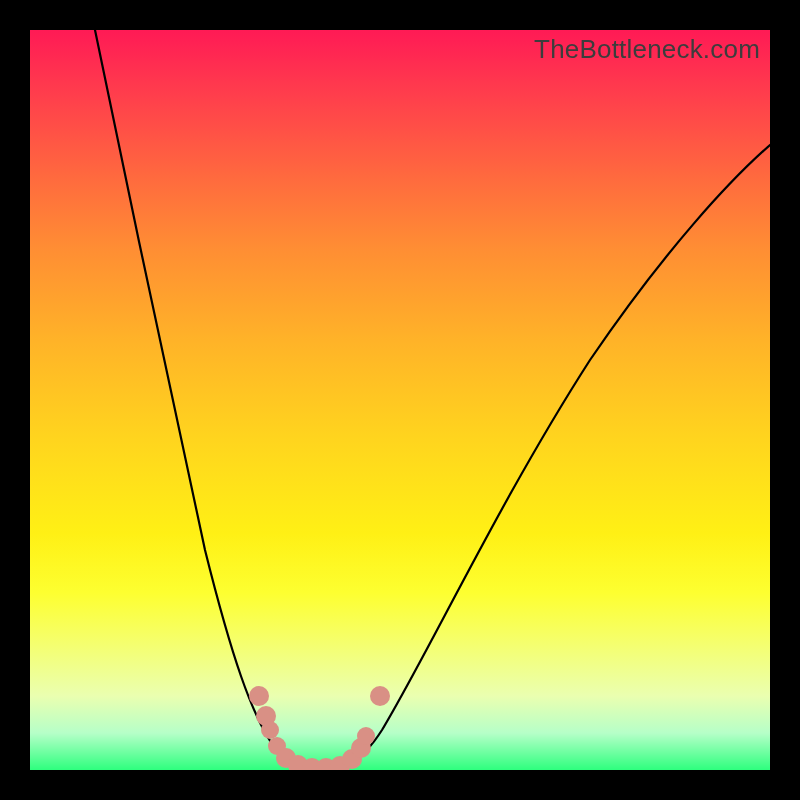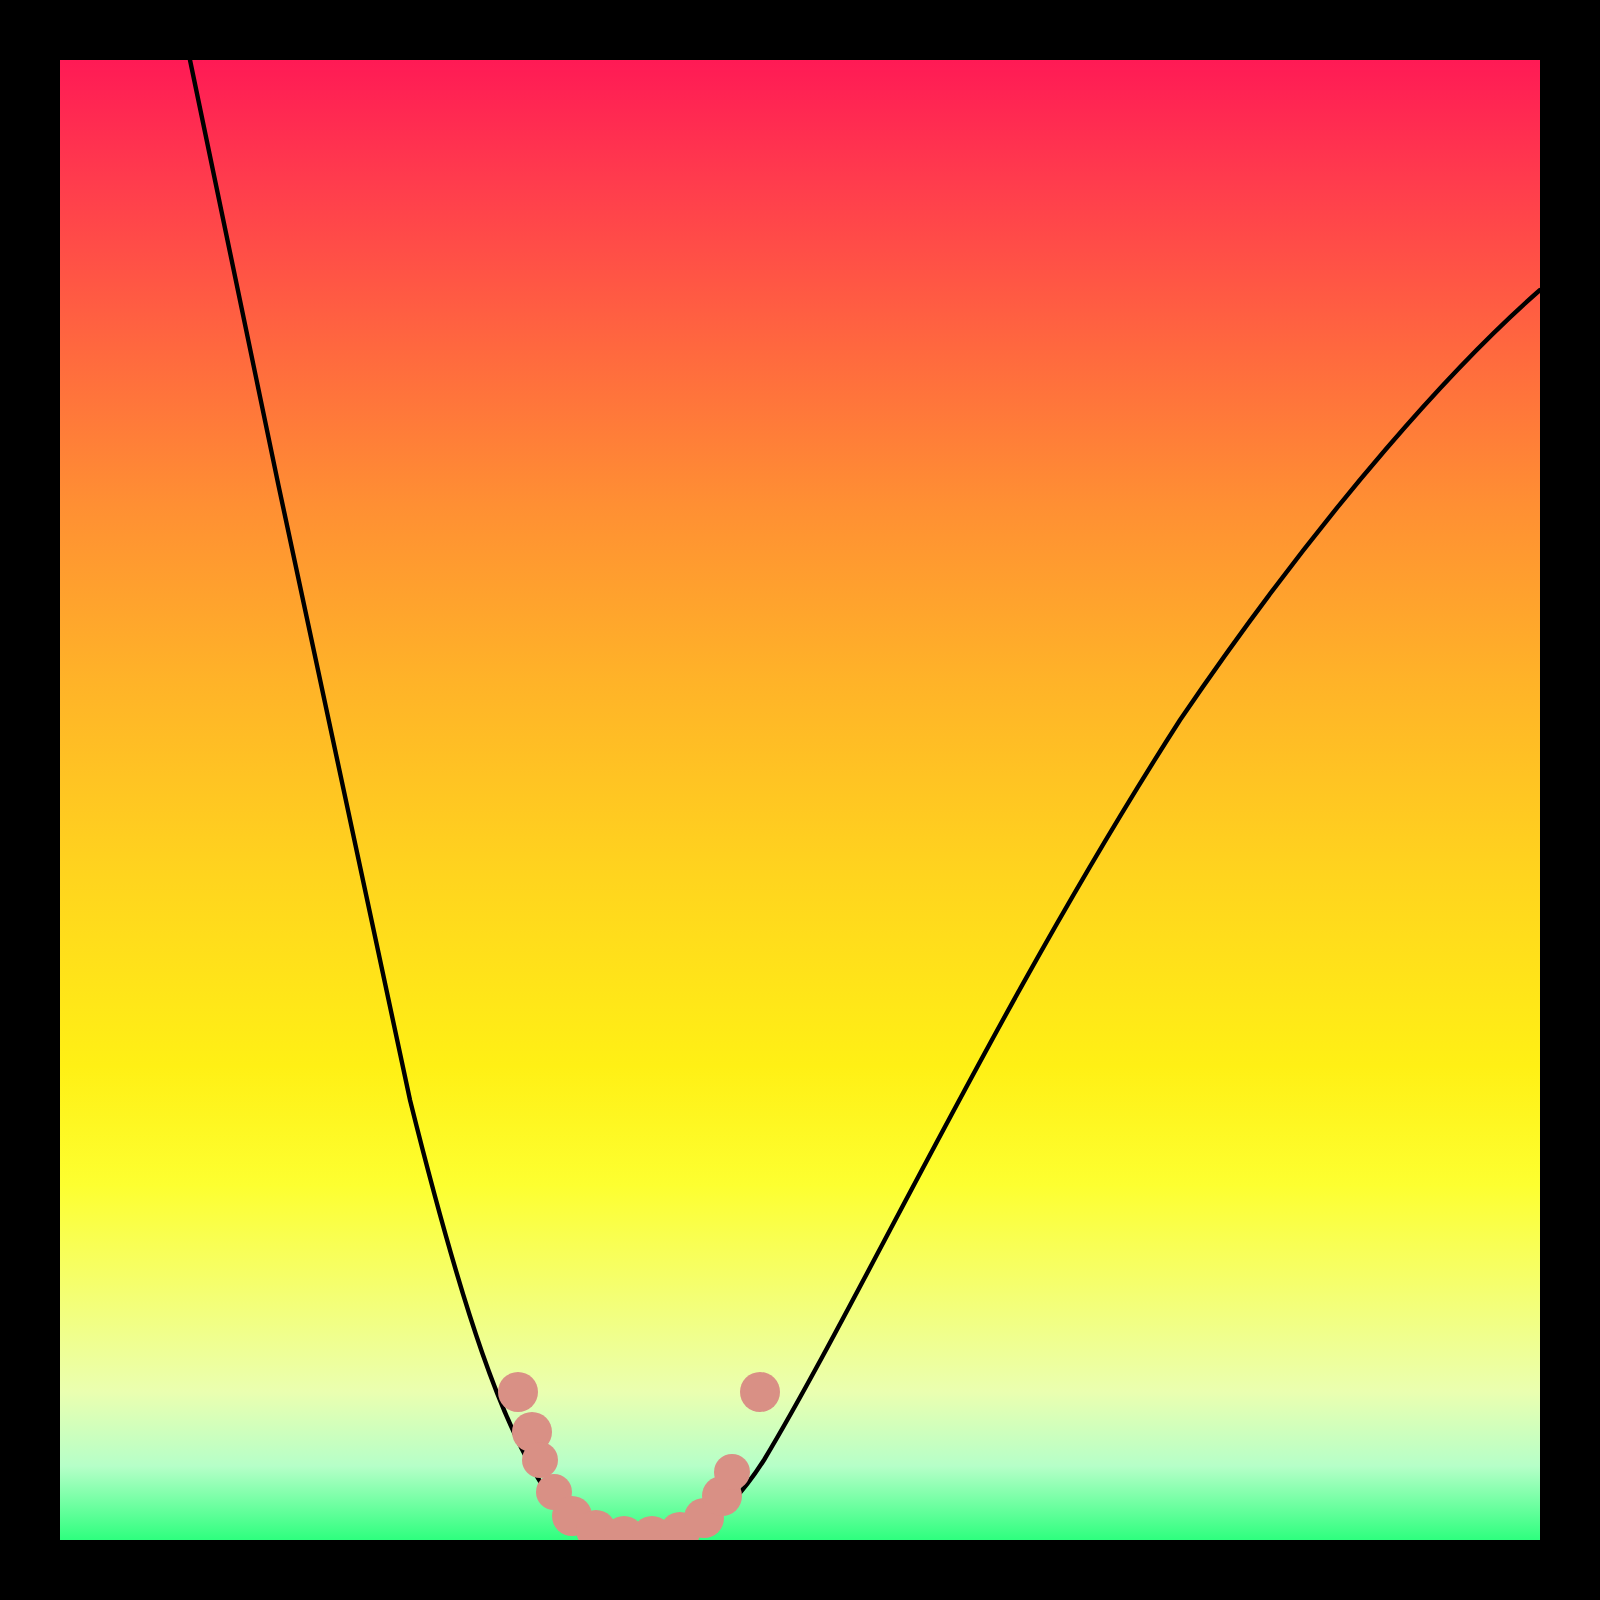--- a/index.html
+++ b/index.html
@@ -65,20 +65,21 @@
   .dot {
     fill: #d99085;
     stroke: none;
   }
 </style>
 </head>
 <body>
 
 <div class="frame">
   <div class="plot">
+    <div class="watermark">TheBottleneck.com</div>
     <svg class="overlay" viewBox="0 0 740 740">
       <path class="curve" d="M 65 0 C 100 170, 140 360, 175 520 C 200 620, 222 690, 248 722 C 254 730, 261 736, 270 737"></path>
       <path class="curve" d="M 270 737 C 282 739, 296 739, 308 737"></path>
       <path class="curve" d="M 308 737 C 323 735, 338 722, 352 700 C 400 620, 470 470, 560 330 C 635 220, 700 150, 740 115"></path>
       <g id="marker-group">
           <circle cx="229" cy="666" r="10" class="dot"></circle>
           <circle cx="236" cy="686" r="10" class="dot"></circle>
           <circle cx="240" cy="700" r="9" class="dot"></circle>
           <circle cx="247" cy="716" r="9" class="dot"></circle>
           <circle cx="256" cy="728" r="10" class="dot"></circle>

